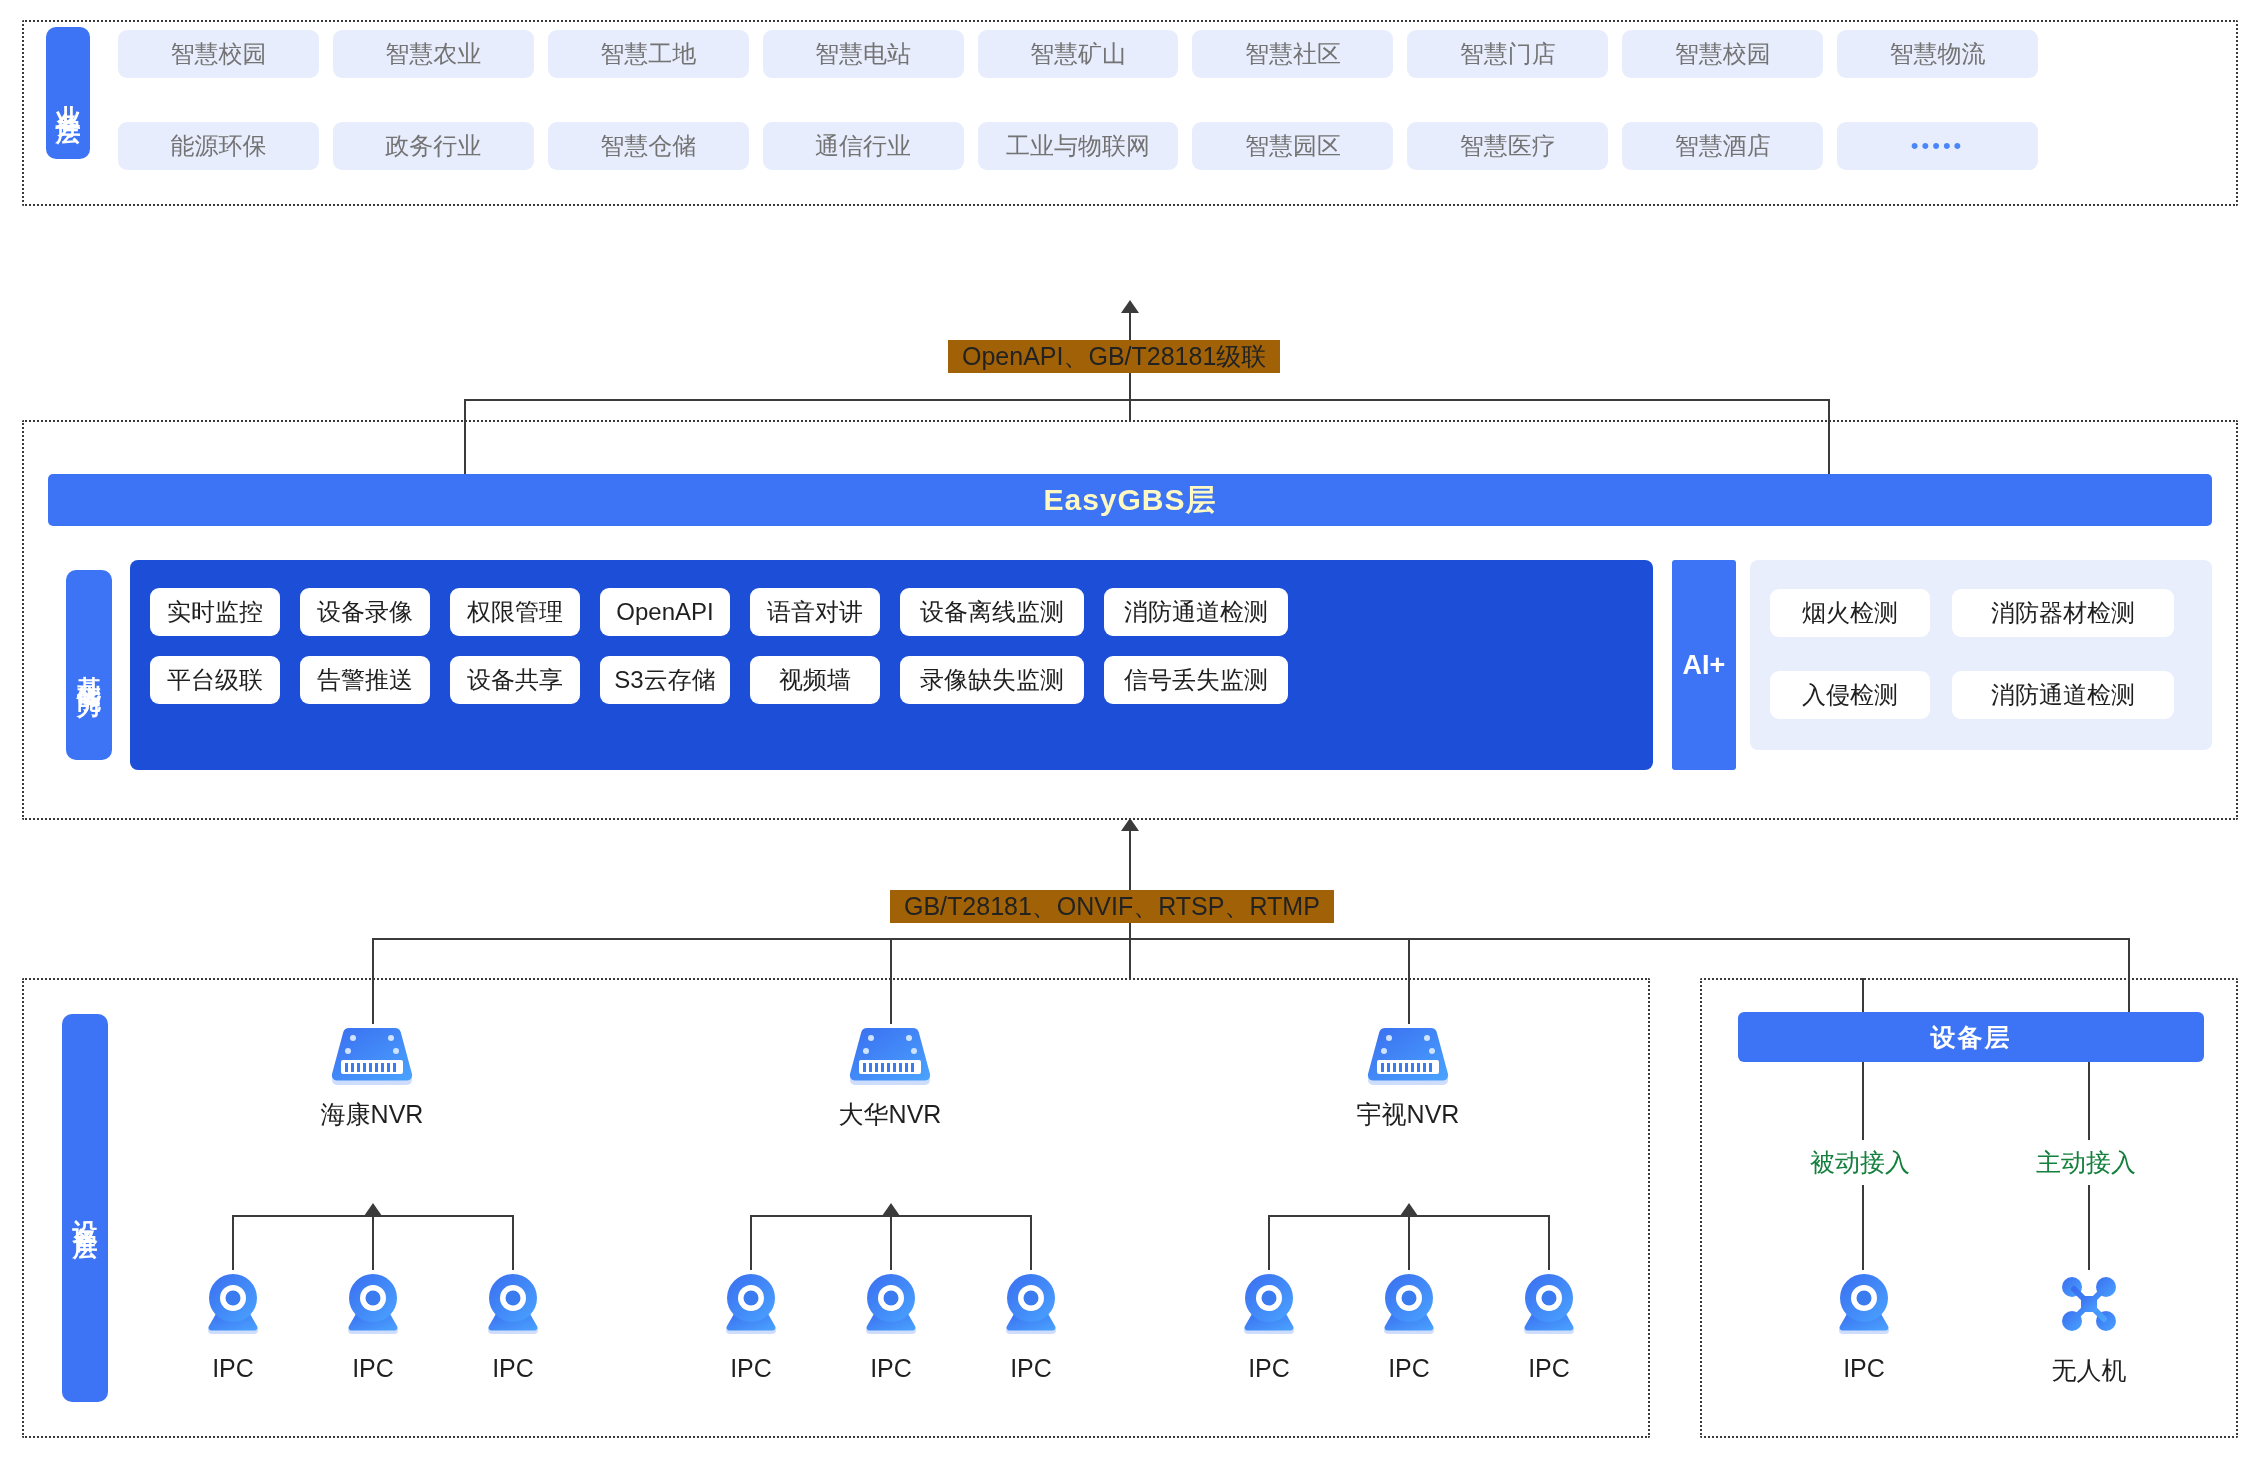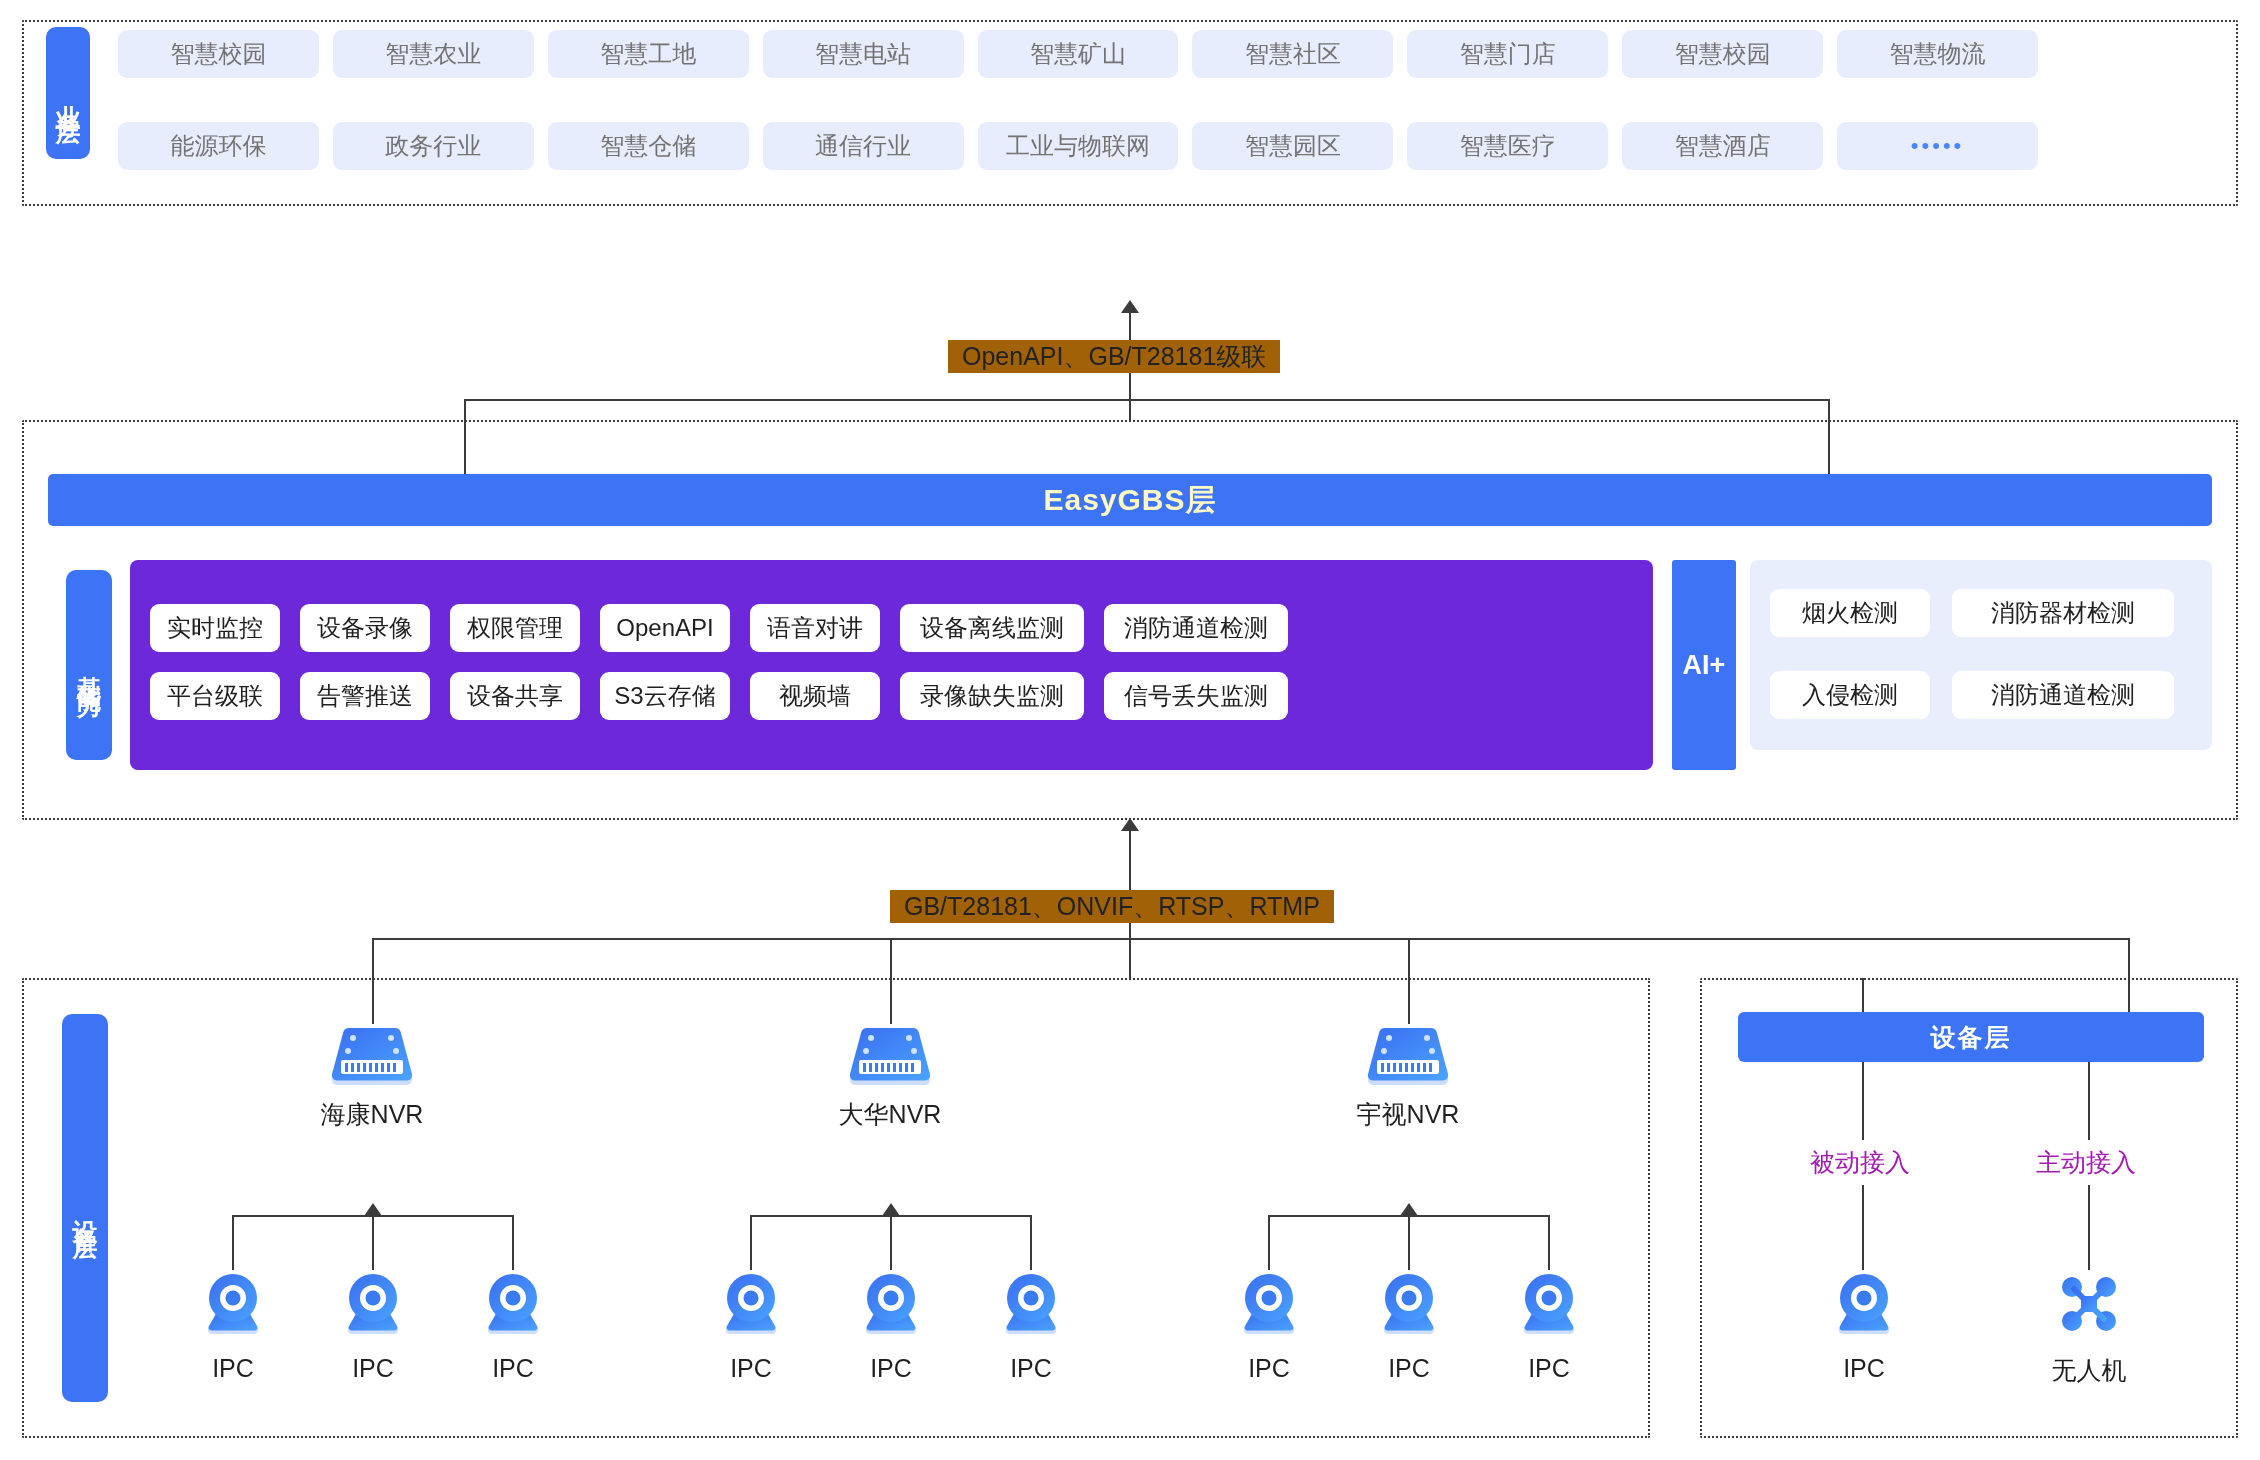--- a/index.html
+++ b/index.html
@@ -93,26 +93,26 @@
     width: 2164px; height: 52px;
     background: #3d73f5; border-radius: 5px;
     color: #fef9c3; font-size: 30px; font-weight: 700;
     display: flex; align-items: center; justify-content: center;
     letter-spacing: 1px;
   }
   #cap-label { position: absolute; left: 66px; top: 570px; width: 46px; height: 190px; font-size: 24px; letter-spacing: 6px; text-indent: 6px;}
   #cap-panel {
     position: absolute; left: 130px; top: 560px;
     width: 1523px; height: 210px;
-    background: #6d28d9; border-radius: 8px;
+    background: #1d4ed8; border-radius: 8px;
     display: grid;
     grid-template-columns: 130px 130px 130px 130px 130px 184px 184px;
     grid-auto-rows: 48px;
     row-gap: 34px; column-gap: 22px;
-    padding: 44px 0 0 20px;
+    padding: 28px 0 0 20px;
     align-content: start;
     gap: 20px;
   }
   #ai-tag {
     position: absolute; left: 1672px; top: 560px;
     width: 64px; height: 210px;
     background: #3d73f5; border-radius: 3px;
     color: #fff; font-size: 27px; font-weight: 700;
     display: flex; align-items: center; justify-content: center;
   }
@@ -137,21 +137,21 @@
     width: 466px; height: 50px;
     background: #3d73f5; border-radius: 6px;
     color: #fff; font-size: 25px; font-weight: 700;
     display: flex; align-items: center; justify-content: center;
     letter-spacing: 2px;
   }
 
   .node { position: absolute; display: flex; flex-direction: column; align-items: center; }
   .node-label { margin-top: 8px; font-size: 25px; color: #1f1f1f; white-space: nowrap; }
   .ipc-label { margin-top: 16px; font-size: 25px; color: #1f1f1f; white-space: nowrap; }
-  .access-label { position: absolute; font-size: 25px; color: #a21caf; background:#fff; padding: 6px 10px; white-space: nowrap; text-align: center; }
+  .access-label { position: absolute; font-size: 25px; color: #15803d; background:#fff; padding: 6px 10px; white-space: nowrap; text-align: center; }
 </style>
 </head>
 <body>
 
 <div class="dashed-box" id="business-box"></div>
 <div class="vlabel" id="business-label">业务层</div>
 <div id="business-grid">
   <div class="chip">智慧校园</div>
   <div class="chip">智慧农业</div>
   <div class="chip">智慧工地</div>

